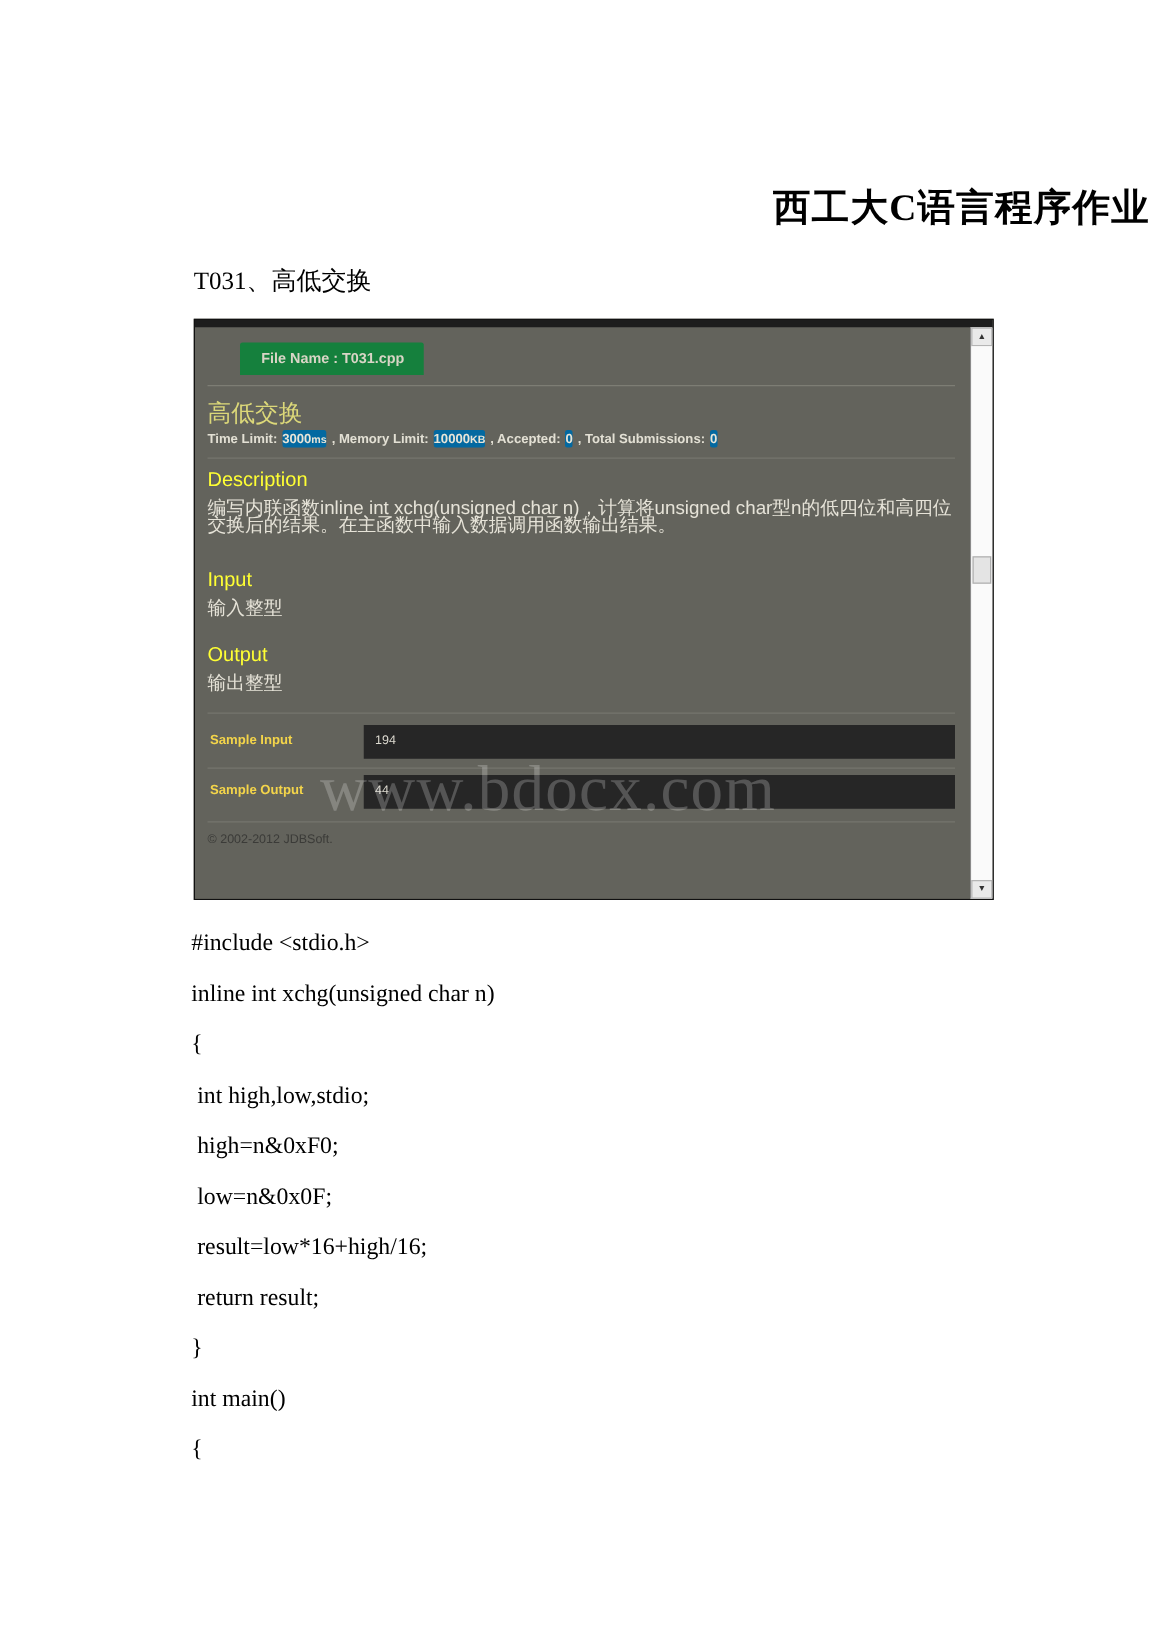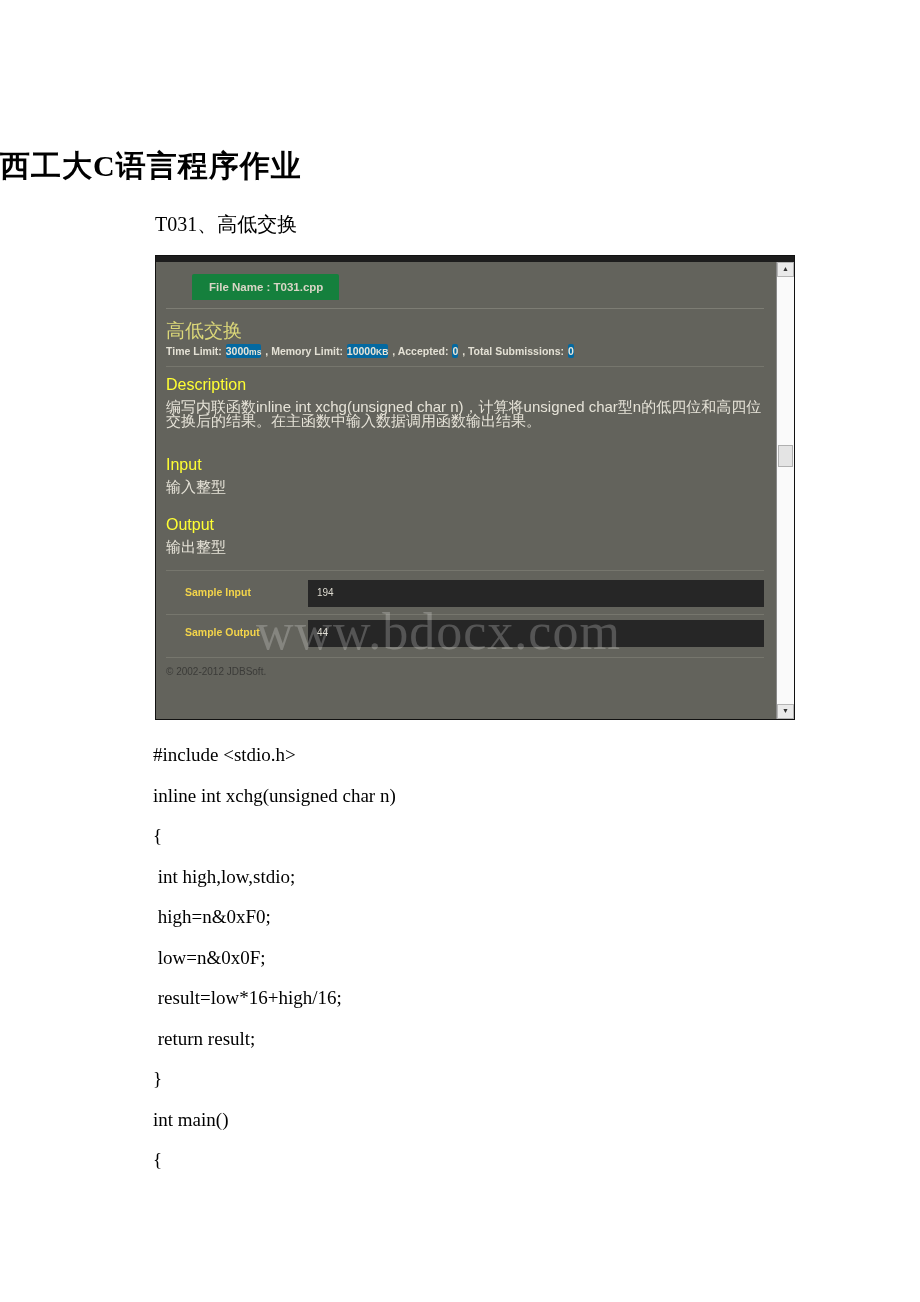--- a/index.html
+++ b/index.html
@@ -14,21 +14,21 @@
     font-family: "Liberation Serif", serif;
     color: #000000;
     overflow: hidden;
   }
 
   .page-title {
     position: absolute;
     left: 0;
     top: 146px;
     width: 920px;
-    text-align: left;
+    text-align: right;
     font-family: "Liberation Serif", serif;
     font-size: 30px;
     font-weight: bold;
     letter-spacing: 1px;
     color: #000;
   }
 
   .subtitle {
     position: absolute;
     left: 155px;
@@ -173,21 +173,21 @@
   .sec-body {
     position: absolute;
     left: 10px;
     font-family: "Liberation Sans", sans-serif;
     font-size: 15px;
     line-height: 14px;
     color: #e6e3d8;
   }
   .sample-row {
     position: absolute;
-    left: 27px;
+    left: 10px;
     right: 12px;
     height: 30px;
   }
   .sample-label {
     position: absolute;
     left: 2px;
     top: 6px;
     font-family: "Liberation Sans", sans-serif;
     font-size: 10.5px;
     font-weight: bold;

